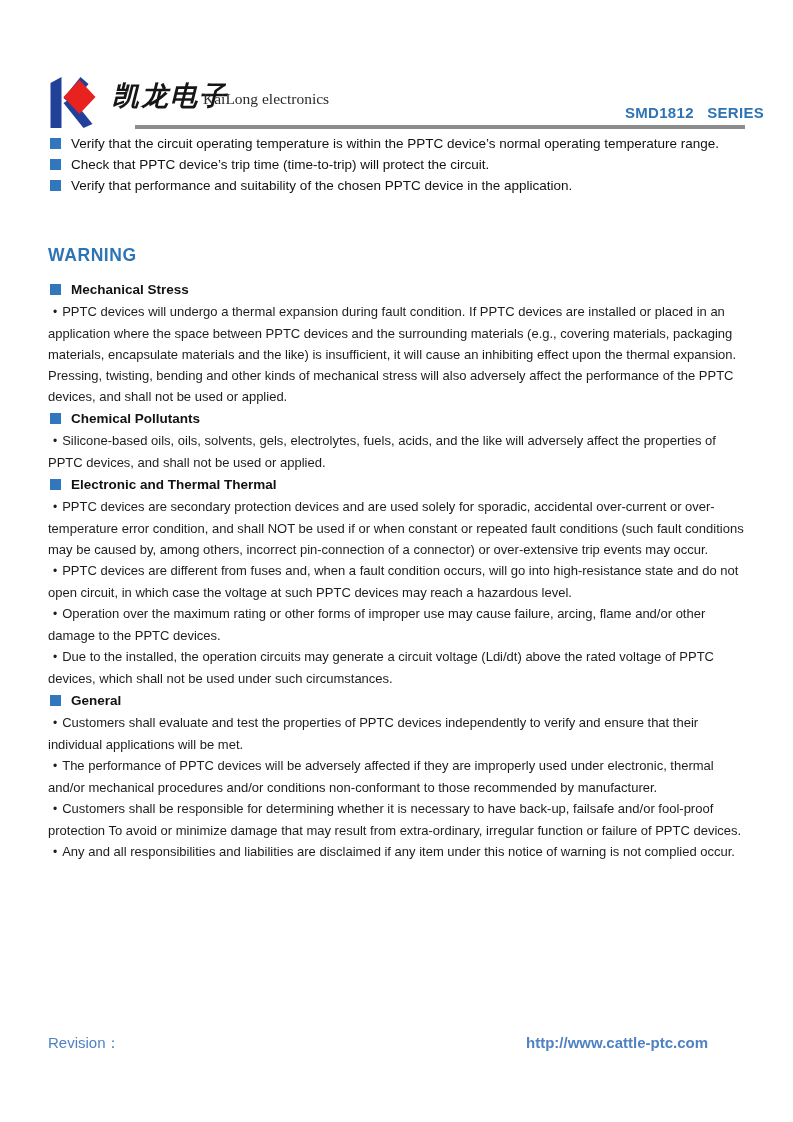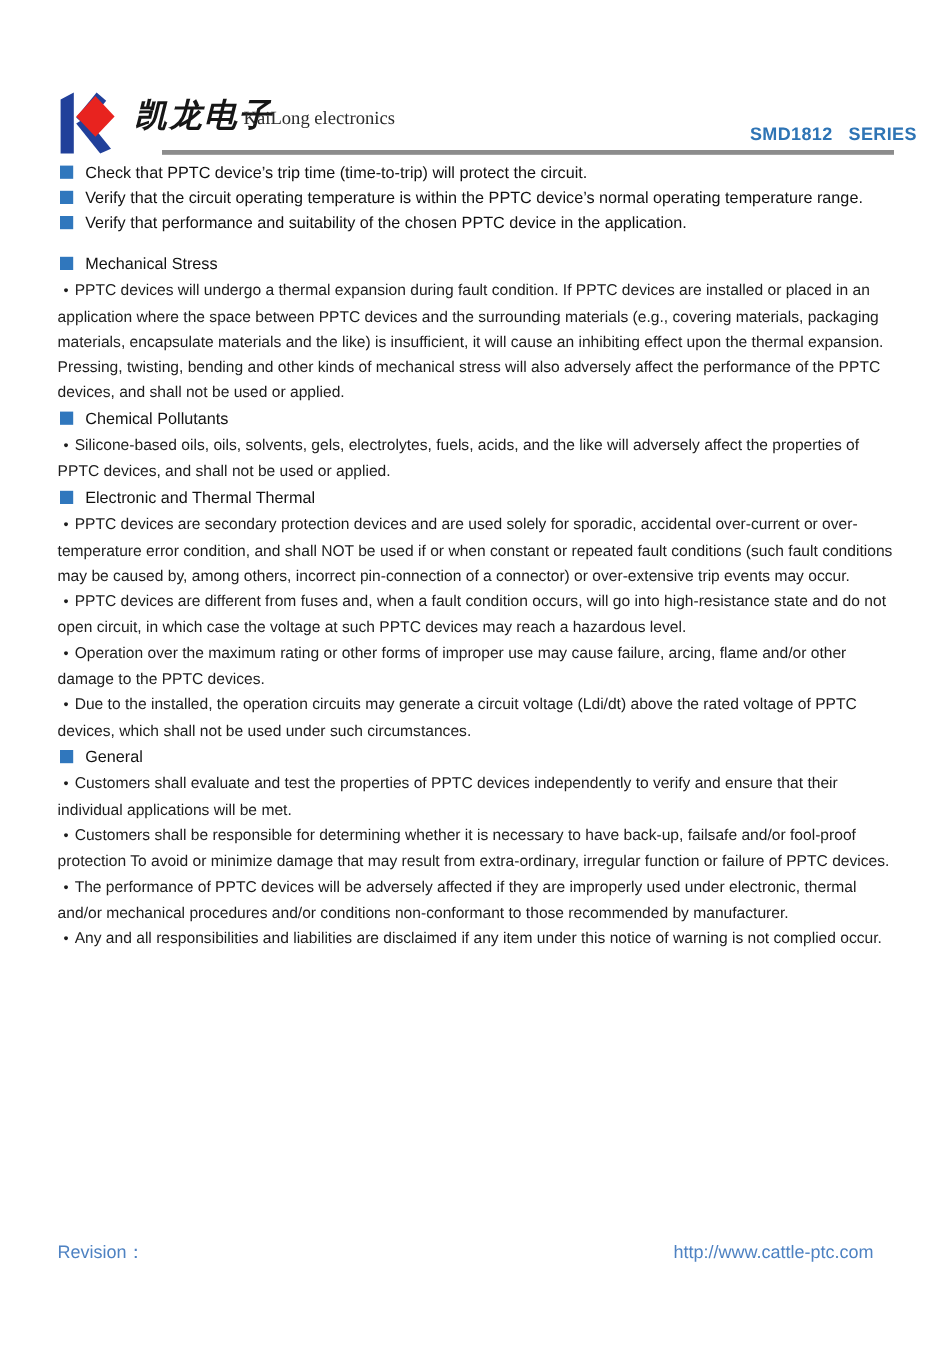--- a/index.html
+++ b/index.html
@@ -58,38 +58,39 @@
   .warning-title {
     margin-top: 49px;
     font-size: 17.5px; font-weight: bold; color: #2E74B5;
     letter-spacing: 0.6px;
   }
   .sections { margin-top: 13px; }
   .section-head {
     display: flex; align-items: flex-start;
     font-size: 13.5px; line-height: 21px; color: #121212;
     margin: 1px 0;
+    font-weight: bold;
   }
   .para {
     font-size: 13px; line-height: 21px; color: #1d1d1d;
     text-indent: 0;
   }
   .dot {
     display: inline-block;
     margin: 0 5px 0 5px; color: #1d1d1d;
     font-size: 12px;
   }
 
   
   .footer {
     position: absolute; left: 48px; right: 45px; top: 1034px;
     display: flex; justify-content: space-between; align-items: baseline;
     font-size: 15px; color: #4E82C2; gap: 12px;
   }
-  .footer .site { margin-right: 20px; }
+  .footer .site { margin-right: 40px; font-weight: bold; }
 </style>
 </head>
 <body>
 
 <div class="page">
 
   <div class="header">
     <svg class="logo-svg" viewBox="0 0 56 56" aria-hidden="true">
       <polygon points="15,24 32,3 40,10 23,31" fill="#21409A"></polygon>
       <polygon points="15,29 23,24 44,50 35,54" fill="#21409A"></polygon>
@@ -98,32 +99,33 @@
     </svg>
     <div class="brand-cn">凯龙电子</div>
     <div class="brand-en">KaiLong electronics</div>
     <div class="series">SMD1812   SERIES</div>
     <div class="header-rule"></div>
   </div>
 
   <div class="checklist">
     <div class="check-item">
       <span class="sq"></span>
-      <span>Check that PPTC device’s trip time (time-to-trip) will protect the circuit.</span>
+      <span>Verify that the circuit operating temperature is within the PPTC device’s normal operating temperature range.</span>
     </div>
     <div class="check-item">
       <span class="sq"></span>
-      <span>Verify that the circuit operating temperature is within the PPTC device’s normal operating temperature range.</span>
+      <span>Check that PPTC device’s trip time (time-to-trip) will protect the circuit.</span>
     </div>
     <div class="check-item">
       <span class="sq"></span>
       <span>Verify that performance and suitability of the chosen PPTC device in the application.</span>
     </div>
   </div>
 
+  <div class="warning-title">WARNING</div>
 
   <div class="sections">
 
     <div class="section-head">
       <span class="sq"></span>
       <span>Mechanical Stress</span>
     </div>
     <div class="para">
       <span class="dot">•</span><span>PPTC devices will undergo a thermal expansion during fault condition. If PPTC devices are installed or placed in an application where the space between PPTC devices and the surrounding materials (e.g., covering materials, packaging materials, encapsulate materials and the like) is insufficient, it will cause an inhibiting effect upon the thermal expansion. Pressing, twisting, bending and other kinds of mechanical stress will also adversely affect the performance of the PPTC devices, and shall not be used or applied.</span>
     </div>
@@ -154,24 +156,24 @@
     </div>
 
     <div class="section-head">
       <span class="sq"></span>
       <span>General</span>
     </div>
     <div class="para">
       <span class="dot">•</span><span>Customers shall evaluate and test the properties of PPTC devices independently to verify and ensure that their individual applications will be met.</span>
     </div>
     <div class="para">
-      <span class="dot">•</span><span>Customers shall be responsible for determining whether it is necessary to have back-up, failsafe and/or fool-proof protection To avoid or minimize damage that may result from extra-ordinary, irregular function or failure of PPTC devices.</span>
+      <span class="dot">•</span><span>The performance of PPTC devices will be adversely affected if they are improperly used under electronic, thermal and/or mechanical procedures and/or conditions non-conformant to those recommended by manufacturer.</span>
     </div>
     <div class="para">
-      <span class="dot">•</span><span>The performance of PPTC devices will be adversely affected if they are improperly used under electronic, thermal and/or mechanical procedures and/or conditions non-conformant to those recommended by manufacturer.</span>
+      <span class="dot">•</span><span>Customers shall be responsible for determining whether it is necessary to have back-up, failsafe and/or fool-proof protection To avoid or minimize damage that may result from extra-ordinary, irregular function or failure of PPTC devices.</span>
     </div>
     <div class="para">
       <span class="dot">•</span><span>Any and all responsibilities and liabilities are disclaimed if any item under this notice of warning is not complied occur.</span>
     </div>
 
   </div>
 
   <div class="footer">
     <span>Revision：</span>
     <span class="site">http://www.cattle-ptc.com</span>

